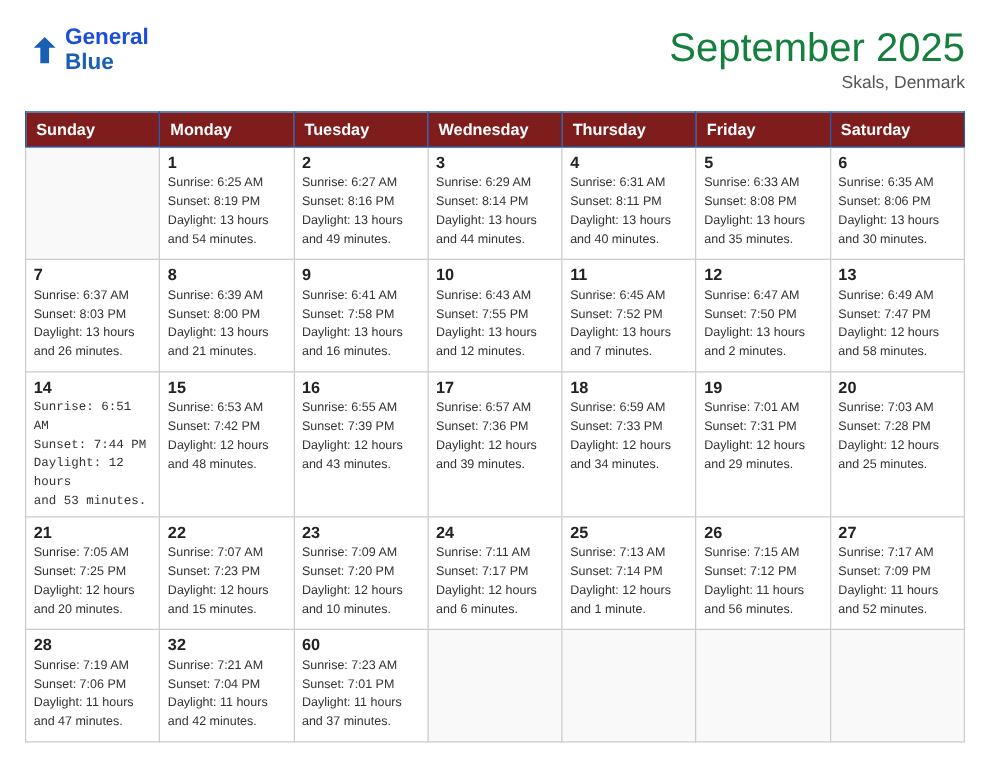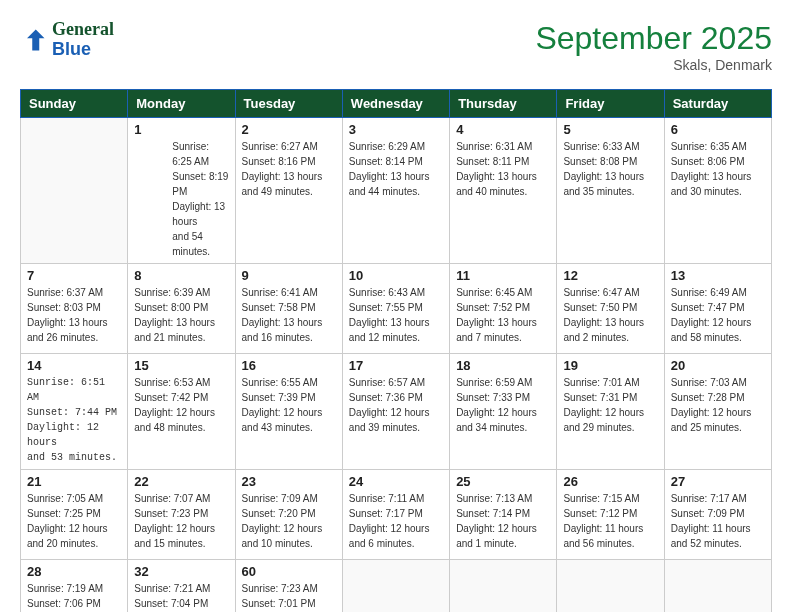--- a/index.html
+++ b/index.html
@@ -19,21 +19,21 @@
     .logo {
       display: flex;
       align-items: center;
       gap: 4px;
     }
     .logo-text {
       font-size: 18px;
       font-weight: bold;
       line-height: 1.1;
     }
-    .logo-general { color: #14532d; font-family: Liberation Serif, serif; }
+    .logo-general { color: #1d4ed8; }
     .logo-blue { color: #1a5fb4; text-align: right; }
     .logo-icon {
       width: 28px;
       height: 28px;
     }
     .title-section {
       text-align: right;
     }
     .month-title {
       font-size: 32px;
@@ -43,21 +43,21 @@
     .location {
       font-size: 14px;
       color: #555;
     }
     .calendar {
       width: 100%;
       border-collapse: collapse;
       border: 1px solid #ccc;
     }
     .calendar th {
-      background-color: #14532d;
+      background-color: #7f1d1d;
       color: white;
       font-size: 13px;
       font-weight: bold;
       padding: 6px 8px;
       text-align: left;
       border: 1px solid #1a5fb4;
     }
     .calendar td {
       border: 1px solid #ccc;
       vertical-align: top;
@@ -111,21 +111,21 @@
         <th>Thursday</th>
         <th>Friday</th>
         <th>Saturday</th>
       </tr>
   </thead>
   <tbody>
   <tr>
         <td class="empty-cell"></td>
         <td>
           <span class="day-num">1</span>
-          <div class="day-info" style="white-space: pre-line; margin-left: 38px;">Sunrise: 6:25 AM
+          <div class="day-info" style="white-space: pre-line;">Sunrise: 6:25 AM
 Sunset: 8:19 PM
 Daylight: 13 hours
 and 54 minutes.</div>
         </td>
         <td>
           <span class="day-num">2</span>
           <div class="day-info" style="white-space: pre-line;">Sunrise: 6:27 AM
 Sunset: 8:16 PM
 Daylight: 13 hours
 and 49 minutes.</div>

